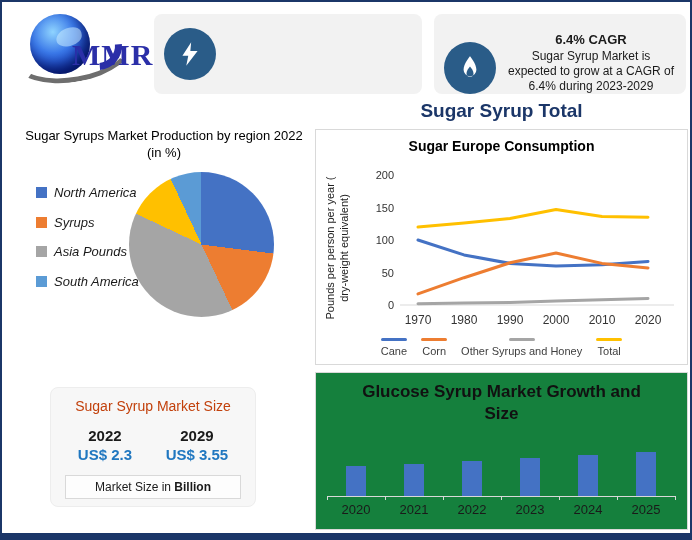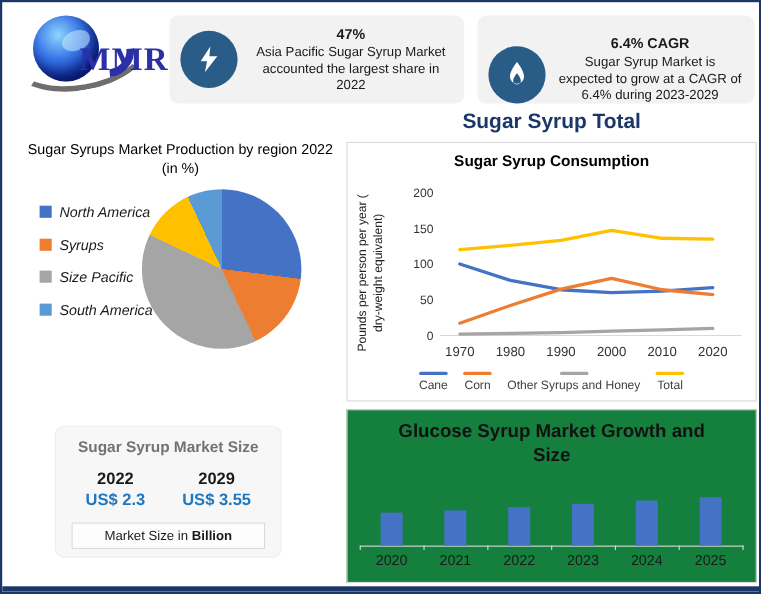--- a/index.html
+++ b/index.html
@@ -33,21 +33,21 @@
   
   .pie-title{position:absolute;left:18px;top:126px;width:288px;text-align:center;
          font-size:13px;font-weight:normal;color:#000;line-height:1.3;}
   .pie-legend{position:absolute;left:34px;top:183px;width:104px;display:flex;flex-direction:column;gap:14px;font-style:italic;}
   .pie-legend-item{display:flex;gap:7px;font-size:13px;color:#1A1A1A;line-height:1.2;}
   .pie-swatch{flex:0 0 auto;width:11px;height:11px;margin-top:2px;}
   .pie{position:absolute;left:127px;top:170px;width:145px;height:145px;border-radius:50%;}
 
   .ms-box{position:absolute;left:48px;top:385px;width:206px;height:120px;background:#F7F7F7;
          border:1px solid #EDEDED;border-radius:8px;box-sizing:border-box;text-align:center;}
-  .ms-title{font-size:14px;font-weight:bold;color:#737373;margin-top:10px;}
+  .ms-title{font-size:14px;font-weight:normal;color:#c2410c;margin-top:10px;}
   .ms-cols{display:flex;justify-content:space-around;margin-top:13px;padding:0 10px;}
   .ms-year{font-size:15px;font-weight:bold;color:#1A1A1A;}
   .ms-val{font-size:15px;font-weight:bold;color:#2077C0;margin-top:2px;}
   .ms-note{margin:12px 14px 0 14px;border:1px solid #D9D9D9;background:#FDFDFD;
          padding:4px 2px;font-size:12px;color:#1A1A1A;}
   .ms-note b{font-weight:bold;}
 
   
   .main-title{position:absolute;left:313px;top:98px;width:373px;text-align:center;
          font-size:19px;font-weight:bold;color:#1B3668;}
@@ -85,24 +85,20 @@
     <div class="swoosh2"></div>
     <div class="logo-text">MMR</div>
   </div>
 
   <div class="stat-card s1">
     <div class="stat-icon">
       <svg viewBox="0 0 24 24">
           <path d="M13 2 L5.5 13.5 H10.5 L8.8 22 L18.5 9.5 H12.3 Z"></path>
         </svg>
     </div>
-    <div class="stat-text">
-      <div class="stat-head">47%</div>
-      <div>Asia Pacific Sugar Syrup Market accounted the largest share in 2022</div>
-    </div>
   </div>
 
   <div class="stat-card s2">
     <div class="stat-icon">
       <svg viewBox="0 0 24 24">
           <path d="M12 2 C12 2 6.5 8.5 6.5 13.5 a5.5 5.5 0 0 0 11 0 C17.5 8.5 12 2 12 2 Z M12 19.5 a3 3 0 0 1 -3 -3 c0-2 1.8-4.4 3-5.8 c1.2 1.4 3 3.8 3 5.8 a3 3 0 0 1 -3 3 Z"></path>
         </svg>
     </div>
     <div class="stat-text">
       <div class="stat-head">6.4% CAGR</div>
@@ -115,21 +111,21 @@
       <div class="pie-legend-item">
         <span class="pie-swatch" style="background: rgb(68, 114, 196);"></span>
         <span>North America</span>
       </div>
       <div class="pie-legend-item">
         <span class="pie-swatch" style="background: rgb(237, 125, 49);"></span>
         <span>Syrups</span>
       </div>
       <div class="pie-legend-item">
         <span class="pie-swatch" style="background: rgb(165, 165, 165);"></span>
-        <span>Size Pacific</span>
+        <span>Asia Pounds</span>
       </div>
       <div class="pie-legend-item">
         <span class="pie-swatch" style="background: rgb(91, 155, 213);"></span>
         <span>South America</span>
       </div>
     </div>
   <div class="pie" id="pie-circle" style="background: conic-gradient(rgb(68, 114, 196) 0%, rgb(68, 114, 196) 27%, rgb(237, 125, 49) 27%, rgb(237, 125, 49) 43%, rgb(165, 165, 165) 43%, rgb(165, 165, 165) 82%, rgb(255, 192, 0) 82%, rgb(255, 192, 0) 93%, rgb(91, 155, 213) 93%, rgb(91, 155, 213) 100%);"></div>
 
   <div class="ms-box">
     <div class="ms-title">Sugar Syrup Market Size</div>
@@ -144,21 +140,21 @@
         </div>
       </div>
     <div class="ms-note">
       <span>Market Size in </span><b>Billion</b>
     </div>
   </div>
 
   <div class="main-title">Sugar Syrup Total</div>
 
   <div class="line-box">
-    <div class="line-title">Sugar Syrup Consumption</div>
+    <div class="line-title">Sugar Europe Consumption</div>
     <div class="ylab">
       <div>Pounds per person per year (</div>
       <div>dry-weight equivalent)</div>
     </div>
     <svg id="line-svg" width="371" height="180">
         <line x1="84" y1="149" x2="358" y2="149" stroke="#D9D9D9" stroke-width="1"></line>
         <text x="78" y="153" text-anchor="end" font-size="11">0</text>
         <text x="78" y="120.5" text-anchor="end" font-size="11">50</text>
         <text x="78" y="88" text-anchor="end" font-size="11">100</text>
         <text x="78" y="55.5" text-anchor="end" font-size="11">150</text>

